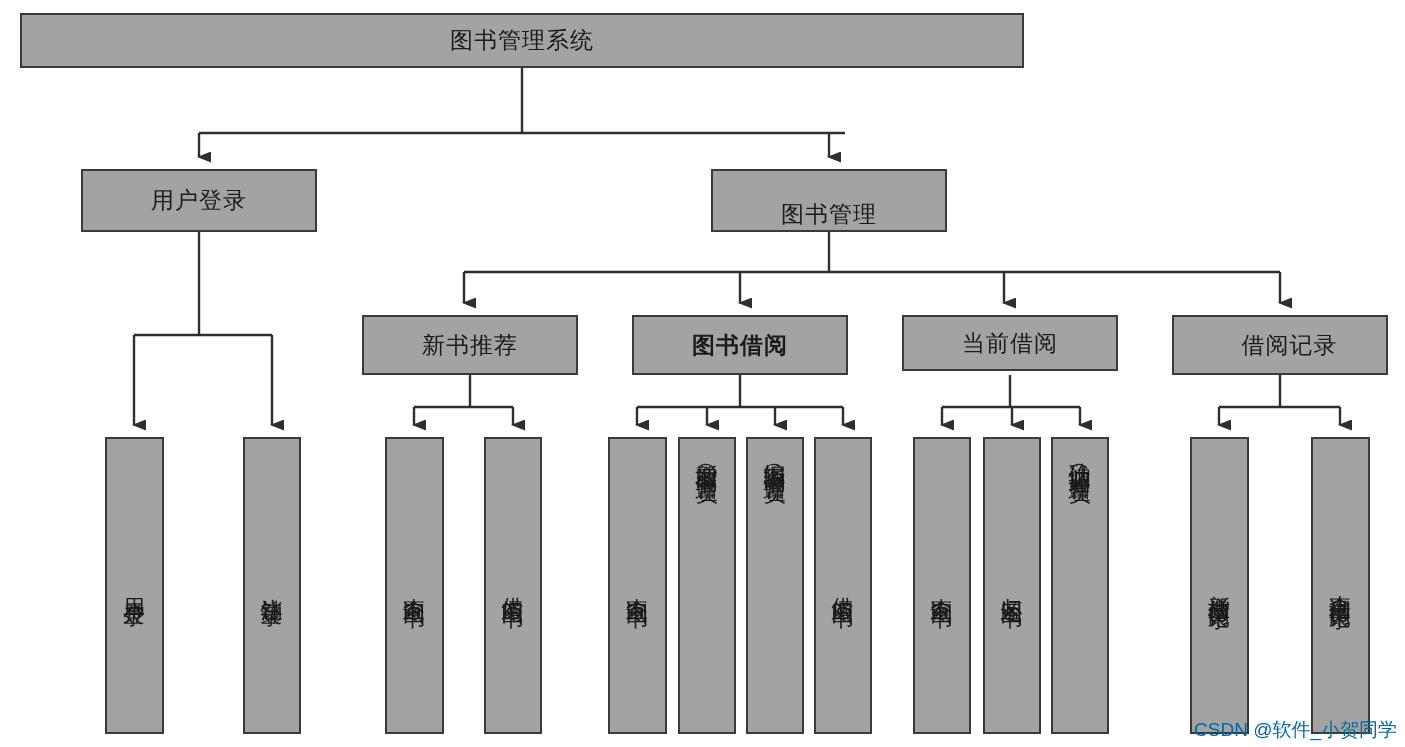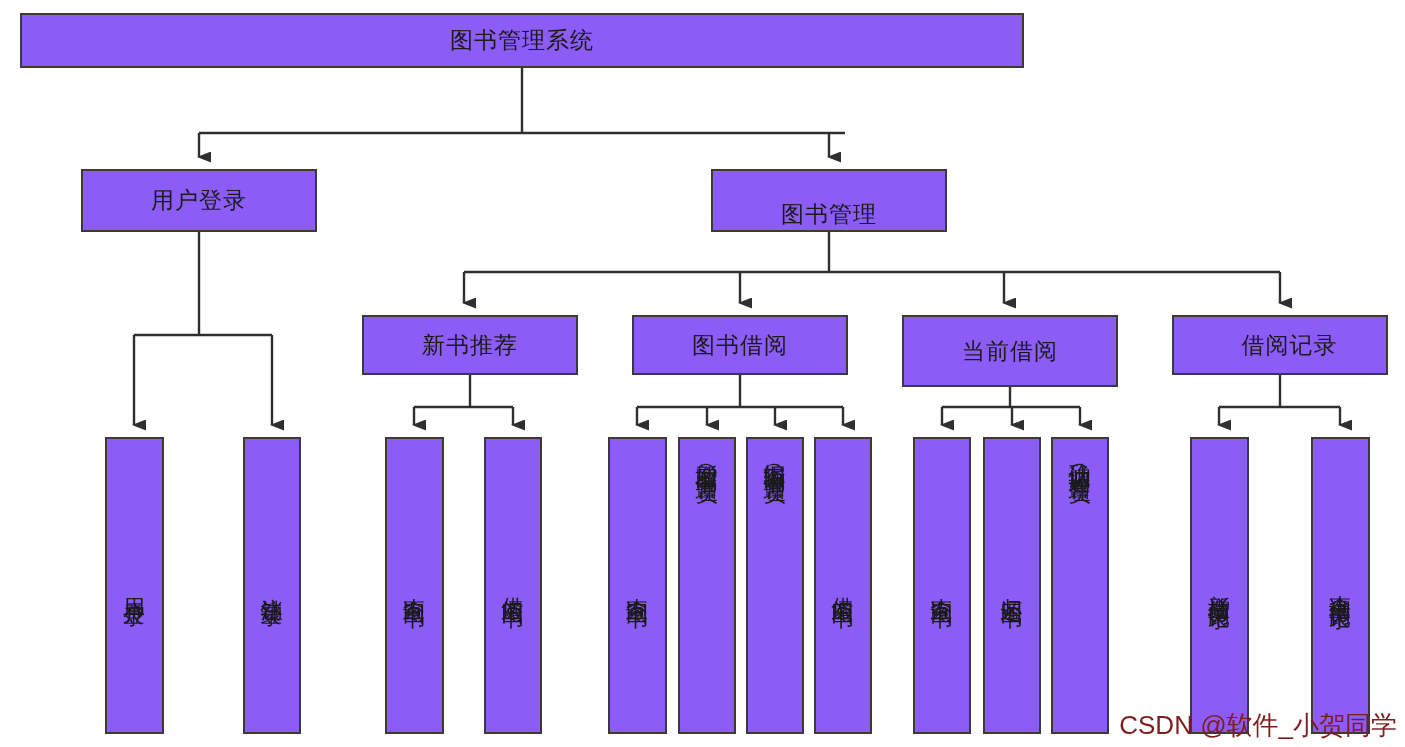--- a/index.html
+++ b/index.html
@@ -18,21 +18,21 @@
   #wires {
     position: absolute;
     left: 0; top: 0;
     width: 1405px;
     height: 747px;
     pointer-events: none;
   }
   .node {
     position: absolute;
     box-sizing: border-box;
-    background: #8b5cf6;
+    background: #a3a3a3;
     border: 2px solid #3a3a3a;
     display: flex;
     align-items: center;
     justify-content: center;
     color: #1a1a1a;
     z-index: 2;
   }
   .node.h {
     font-size: 23px;
     letter-spacing: 1px;
@@ -54,22 +54,22 @@
     
   }
   .node.v.mid {
     align-items: center;
     padding-top: 0;
   }
   .watermark {
     position: absolute;
     right: 8px;
     bottom: 4px;
-    font-size: 26px;
-    color: #7f1d1d;
+    font-size: 19px;
+    color: #0369a1;
     z-index: 3;
     white-space: nowrap;
     font-family: "Liberation Sans", "DejaVu Sans", sans-serif;
   }
 </style>
 </head>
 <body>
 
 <div id="canvas">
 
@@ -130,24 +130,24 @@
   <div class="node h" id="l2-0" style="left: 81px; top: 169px; width: 236px; height: 63px;">
     <span>用户登录</span>
   </div>
   <div class="node h" id="l2-1" style="left: 711px; top: 169px; width: 236px; height: 63px; align-items: flex-end;">
     <span>图书管理</span>
   </div>
 
   <div class="node h" id="l3-0" style="left: 362px; top: 315px; width: 216px; height: 60px;">
     <span>新书推荐</span>
   </div>
-  <div class="node h" id="l3-1" style="left: 632px; top: 315px; width: 216px; height: 60px;">
+  <div class="node h" id="l3-1" style="left: 632px; top: 315px; width: 216px; height: 60px; font-weight: bold;">
     <span>图书借阅</span>
   </div>
-  <div class="node h" id="l3-2" style="left: 902px; top: 315px; width: 216px; height: 72px;">
+  <div class="node h" id="l3-2" style="left: 902px; top: 315px; width: 216px; height: 56px;">
     <span>当前借阅</span>
   </div>
   <div class="node h" id="l3-3" style="left: 1172px; top: 315px; width: 216px; height: 60px; padding-left: 19px;">
     <span>借阅记录</span>
   </div>
 
   <div class="node v mid" id="lf-0" style="left: 105px; top: 437px; width: 59px; height: 297px;">
     <span class="vtext">用户登录</span>
   </div>
   <div class="node v mid" id="lf-1" style="left: 243px; top: 437px; width: 58px; height: 297px;">

